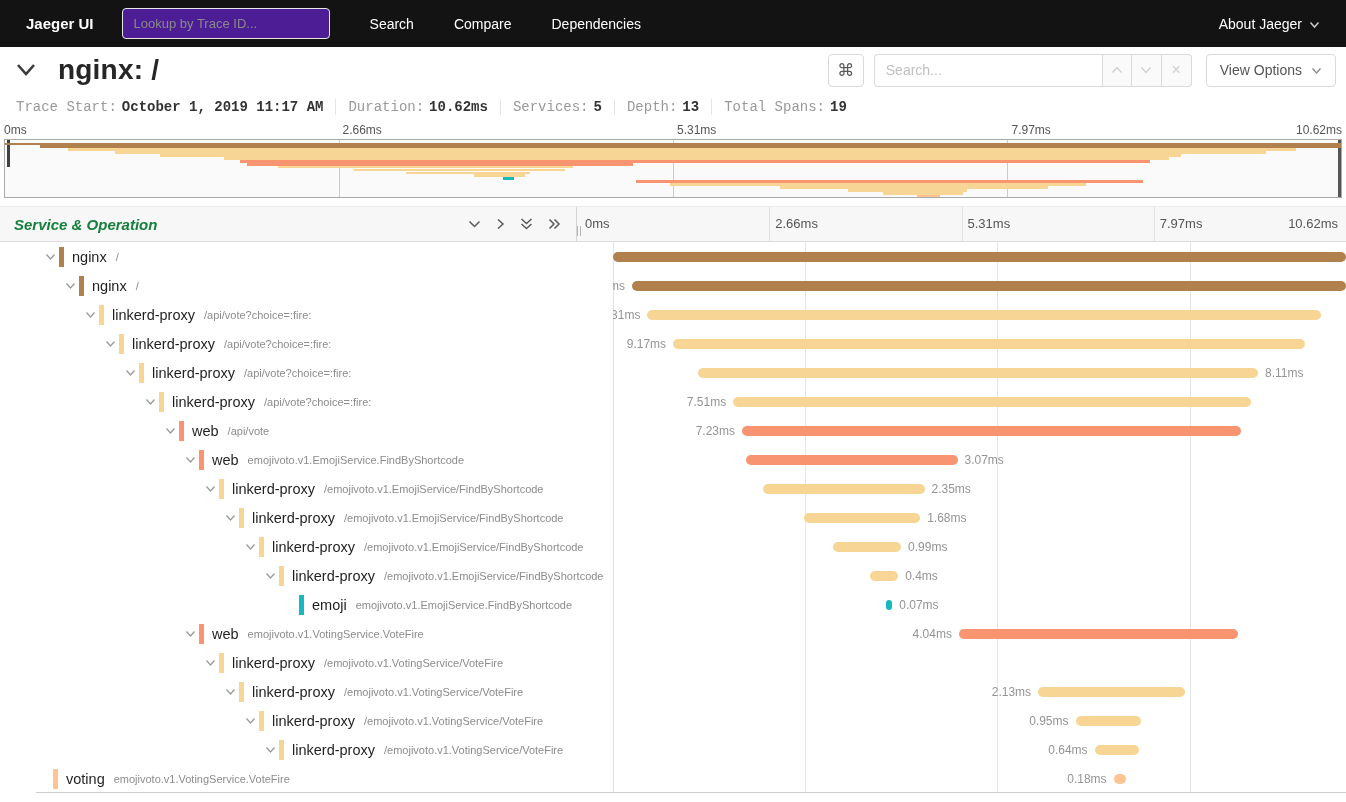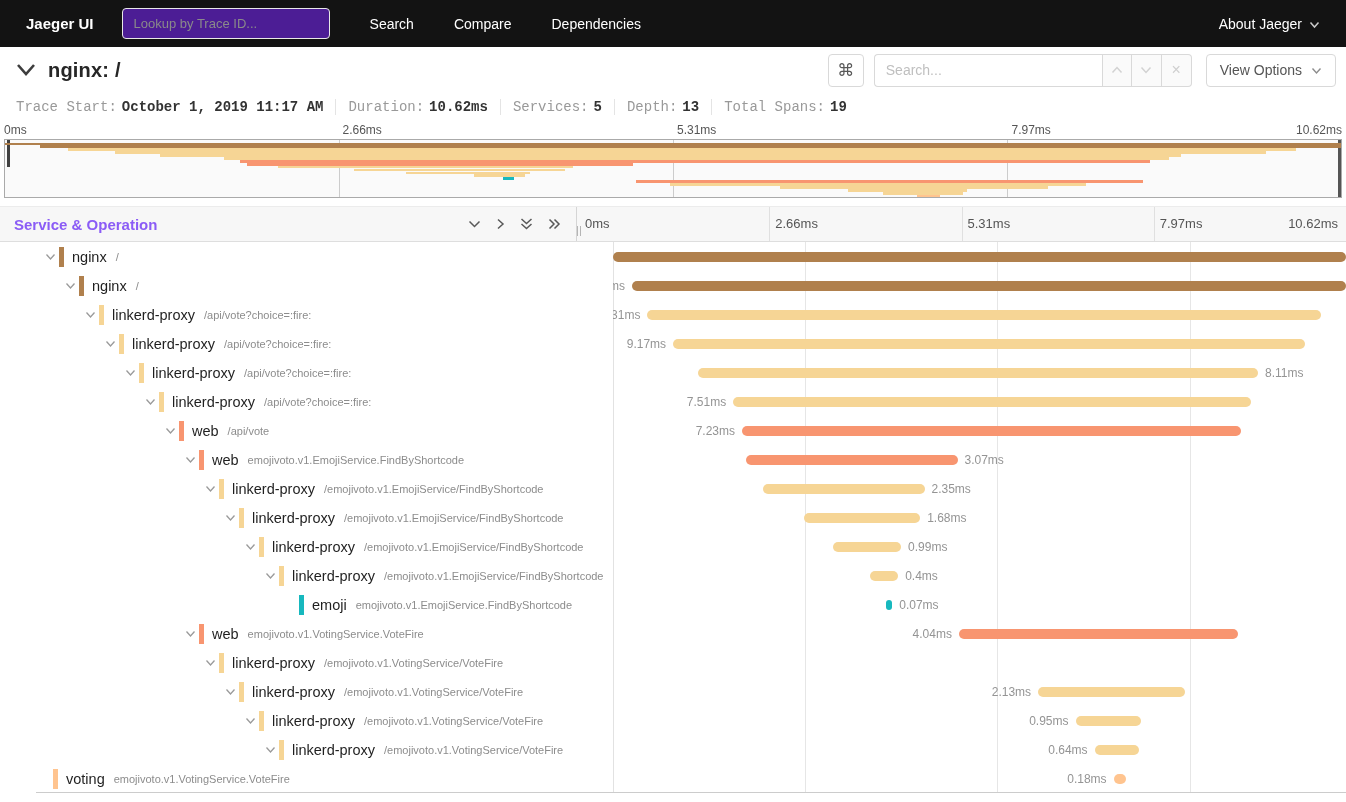--- a/index.html
+++ b/index.html
@@ -11,21 +11,21 @@
   .brand { color:#fff; font-size:15px; font-weight:bold; margin-right:28px; white-space:nowrap; }
   .nav-search { width:208px; height:31px; background:#4c1d95; border:1px solid #e8e8e8; border-radius:4px;
     color:#ddd; font-size:13px; padding:0 11px; outline:none; }
   .nav-search::placeholder { color:#8a8a8a; }
   .nav-link { color:#fff; font-size:14px; margin-left:40px; text-decoration:none; cursor:pointer; }
   .nav-right { margin-left:auto; color:#fff; font-size:14px; display:flex; align-items:center; gap:7px; cursor:pointer; }
 
   
   .trace-titlebar { height:46px; display:flex; align-items:center; padding:0 10px 0 14px; }
   .title-chevron { display:flex; align-items:center; cursor:pointer; }
-  .trace-title { font-size:20px; font-weight:bold; color:#262626; margin-left:10px; letter-spacing:.2px; }
+  .trace-title { font-size:28px; font-weight:bold; color:#262626; margin-left:20px; letter-spacing:.2px; }
   .hdr-controls { margin-left:auto; display:flex; align-items:center; }
   .kbd-btn { width:36px; height:33px; border:1px solid #d9d9d9; border-radius:4px; background:#fff;
     color:#595959; font-size:17px; display:flex; align-items:center; justify-content:center; cursor:pointer; }
   .hdr-search { width:228px; height:33px; border:1px solid #d9d9d9; border-right:none; border-radius:4px 0 0 4px;
     font-size:14px; padding:0 11px; outline:none; margin-left:10px; color:#444; }
   .hdr-search::placeholder { color:#bfbfbf; }
   .srch-group { display:flex; height:33px; }
   .srch-btn { width:30px; height:33px; border:1px solid #d9d9d9; border-left-width:0; background:#fafafa;
     display:flex; align-items:center; justify-content:center; color:#cfcfcf; font-size:14px; cursor:default; }
   .srch-btn:first-child { border-left-width:1px; }
@@ -50,21 +50,21 @@
   .mm-ticks .tk4 { right:0; }
   .mm-box { position:relative; height:59px; border:1px solid #aaa; background:#fafafa; cursor:crosshair; }
   .mm-grid { position:absolute; top:0; bottom:0; width:1px; background:#ccc; }
   .mm-bar { position:absolute; height:2.8px; }
   .mm-handle-l { position:absolute; left:2px; top:0; width:3px; height:27px; background:#414141; }
   .mm-handle-r { position:absolute; right:0; top:0; width:3px; height:100%; background:#555; }
 
   
   .tbl-header { margin-top:8px; height:36px; display:flex; border-top:1px solid #ececec; border-bottom:1px solid #dedede; background:#f7f7f7; }
   .tblh-left { width:577px; flex:none; display:flex; align-items:center; padding:0 6px 0 14px; border-right:1px solid #d5d5d5; position:relative; }
-  .tblh-title { font-size:15px; font-weight:bold; color:#8b5cf6; }
+  .tblh-title { font-size:15px; font-weight:bold; color:#15803d;font-style:italic; }
   .tblh-icons { margin-left:auto; display:flex; align-items:center; gap:13px; padding-right:8px; }
   .tblh-icons .ic { display:flex; cursor:pointer; }
   .drag-grip { position:absolute; right:-5px; bottom:5px; display:flex; gap:2px; }
   .drag-grip i { display:block; width:1px; height:10px; background:#b5b5b5; }
   .tblh-right { flex:1; position:relative; font-size:13px; color:#555; }
   .tblh-right .tk { position:absolute; top:9px; }
   .tblh-right .tk0 { left:8px; }
   .tblh-right .tk1 { left:calc(25% + 6px); }
   .tblh-right .tk2 { left:calc(50% + 6px); }
   .tblh-right .tk3 { left:calc(75% + 6px); }

